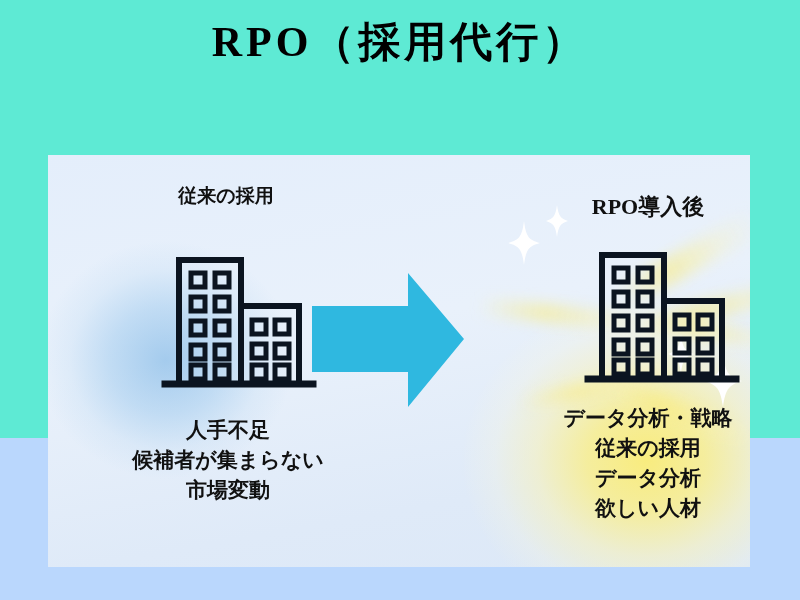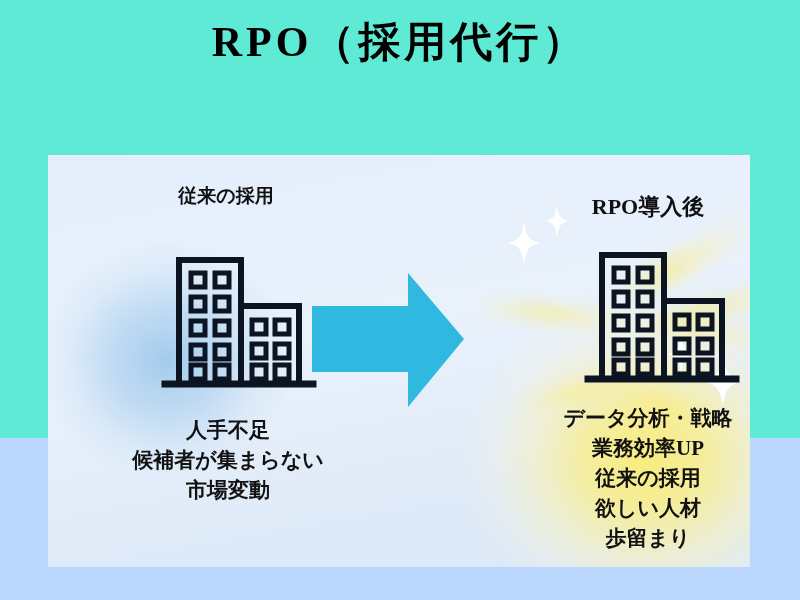--- a/index.html
+++ b/index.html
@@ -265,20 +265,19 @@
           <rect x="99" y="94" width="14" height="14"></rect>
           <rect x="122" y="94" width="14" height="14"></rect>
           <rect x="99" y="115" width="14" height="14"></rect>
           <rect x="122" y="115" width="14" height="14"></rect>
         </g>
       </svg>
     </div>
 
     <div class="text-list" id="list-after">
       <div>データ分析・戦略</div>
-      <div>業務効率UP</div>
       <div>従来の採用</div>
+      <div>データ分析</div>
       <div>欲しい人材</div>
-      <div>歩留まり</div>
     </div>
 
   </div>
 </div>
 
 </body></html>

